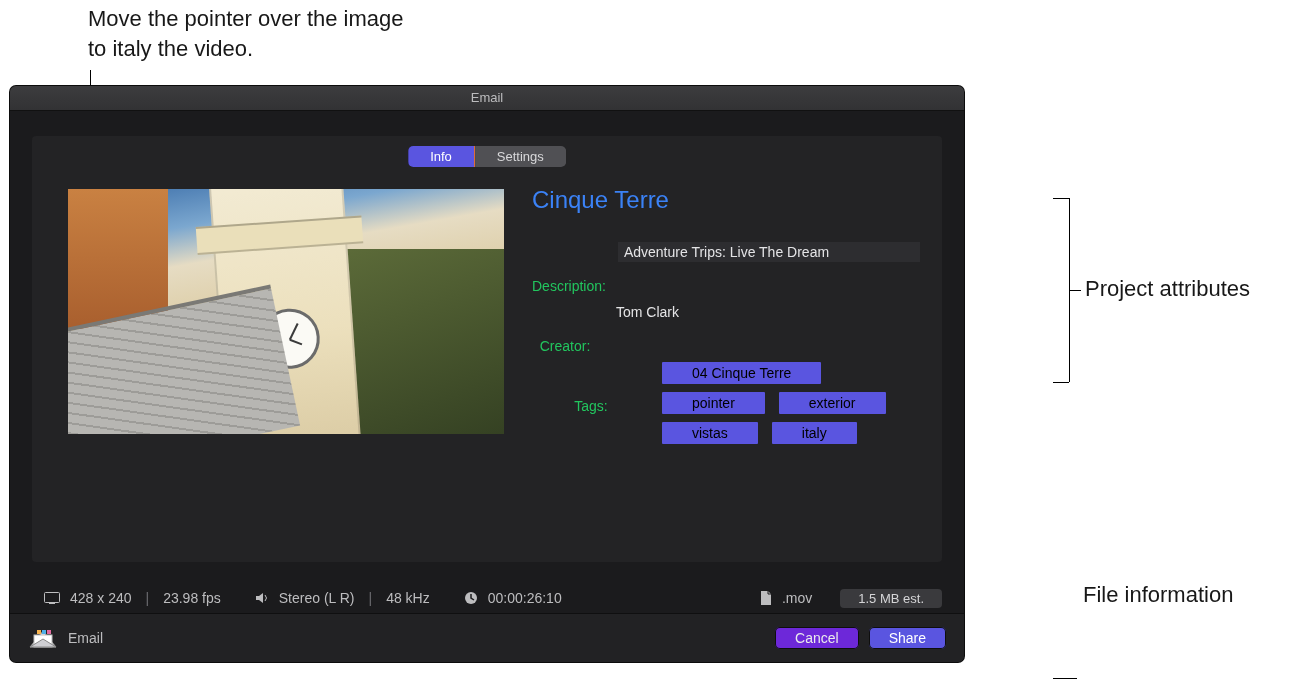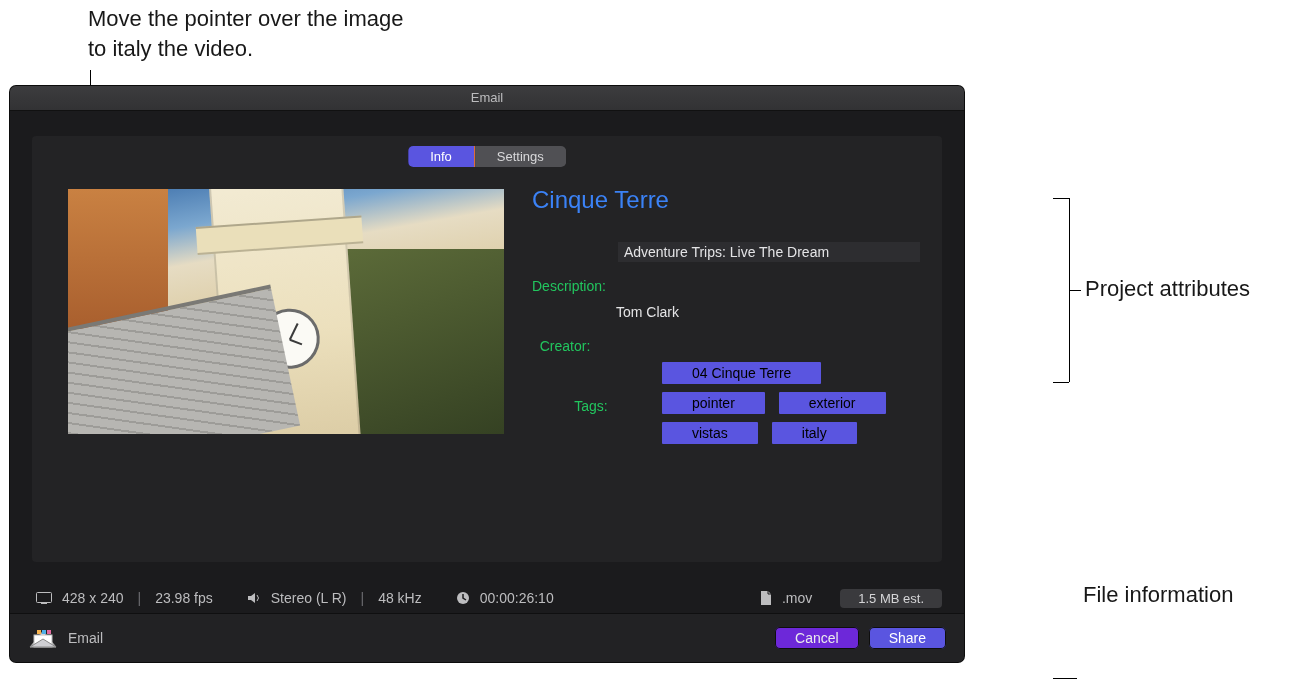--- a/index.html
+++ b/index.html
@@ -152,21 +152,21 @@
     color: #000000;
     font-size: 14px;
     padding: 0 30px;
     line-height: 22px;
     border-radius: 1px;
   }
 
   
   .infobar {
     position: absolute;
-    left: 4px; right: 0;
+    left: 12px; right: 0;
     bottom: 48px;
     height: 32px;
     padding: 0 22px;
     display: flex;
     align-items: center;
     color: #bdbdbf;
     font-size: 14px;
     gap: 10px;
     background: #1b1b1d;
   }

